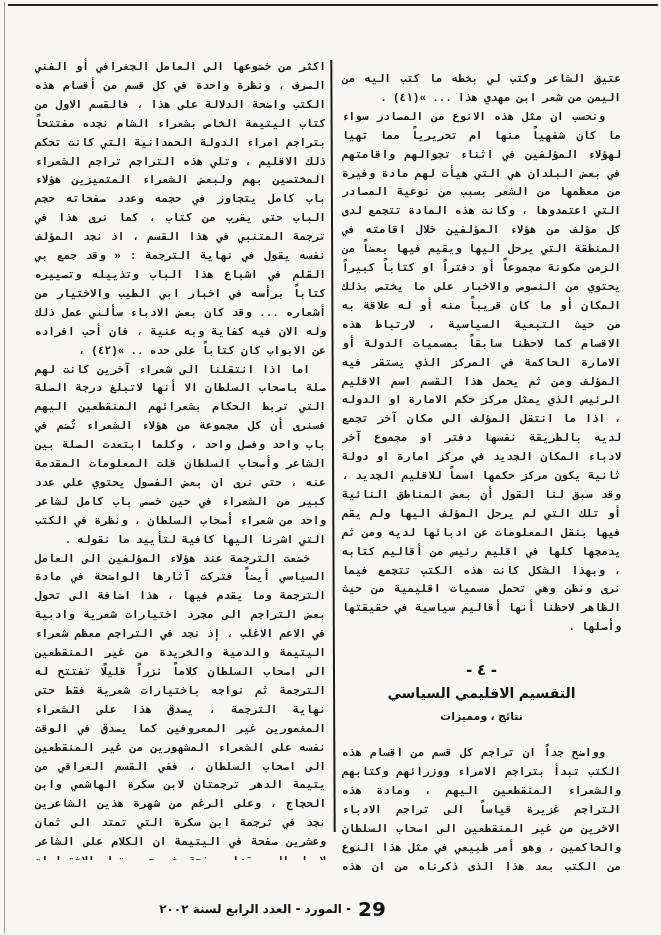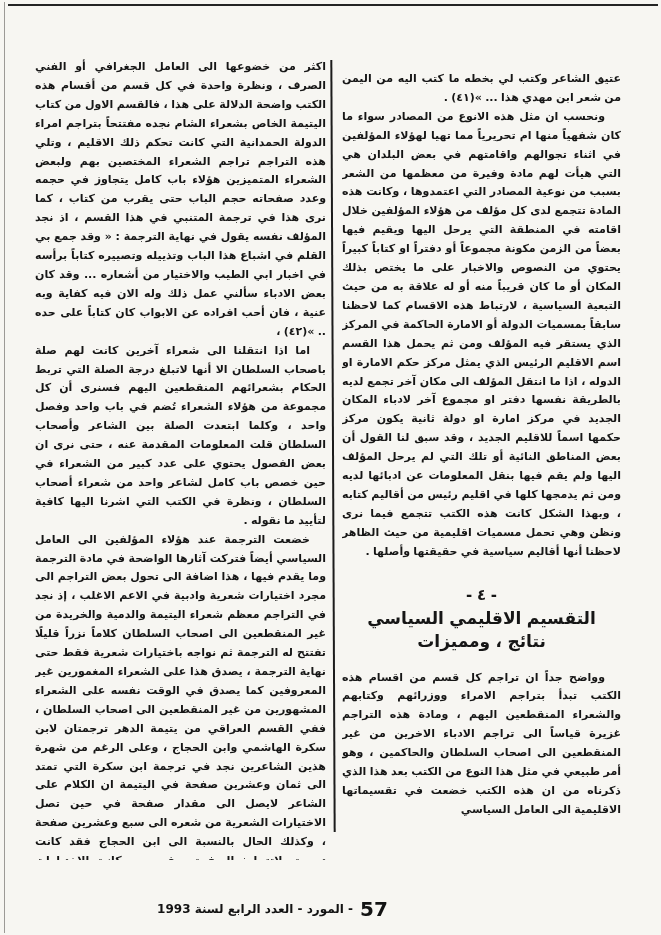--- a/index.html
+++ b/index.html
@@ -12,26 +12,26 @@
   .rule-top { position:absolute; top:4px; left:8px; width:650px; height:2px; background:#242424; }
   .rule-left { position:absolute; top:2px; left:4px; width:1px; height:931px; background:#9c9a96; }
   .rule-divider { position:absolute; top:60px; left:332px; width:2px; height:772px; background:#1c1c1c; transform:rotate(-0.25deg); }
   .col {
     position:absolute; top:58px; direction:rtl; text-align:justify;
     font-size:11px; font-weight:bold; line-height:18.9px; word-spacing:-0.5px;
     max-height:802px; overflow:hidden;
   }
   .col-right { right:40px; width:279px;margin-top:12px; }
   .col-left  { left:35px;  width:291px; }
-  .para { margin:0; text-indent:16px; }
+  .para { margin:0; text-indent:16px;font-family:Liberation Mono, monospace; }
   .para.no-indent { text-indent:0; }
   .heading { text-align:center; text-indent:0; margin:22px 0 16px 0; line-height:23px; }
   .heading .num   { font-size:15px;   display:block; }
-  .heading .title { font-size:17px; display:block; }
-  .heading .sub   { font-size:17px; display:block; }
+  .heading .title { font-size:14px; display:block; }
+  .heading .sub   { font-size:11px; display:block; }
   .footer {
     position:absolute; bottom:16px; left:0; width:545px;
     direction:rtl; display:flex; justify-content:center; align-items:center;
     gap:7px; font-weight:bold; color:#131313;
   }
   .footer .num  { font-size:20px; line-height:20px; }
   .footer .rest { font-size:12px; }
 </style>
 </head>
 <body>
@@ -55,17 +55,17 @@
     <p class="para">وواضح جداً ان تراجم كل قسم من اقسام هذه الكتب تبدأ بتراجم الامراء ووزرائهم وكتابهم والشعراء المنقطعين اليهم ، ومادة هذه التراجم غزيرة قياساً الى تراجم الادباء الاخرين من غير المنقطعين الى اصحاب السلطان والحاكمين ، وهو أمر طبيعي في مثل هذا النوع من الكتب بعد هذا الذي ذكرناه من ان هذه الكتب خضعت في تقسيماتها الاقليمية الى العامل السياسي</p>
   </div>
 
   <div class="col col-left">
     <p class="para no-indent">اكثر من خضوعها الى العامل الجغرافي أو الفني الصرف ، ونظرة واحدة في كل قسم من أقسام هذه الكتب واضحة الدلالة على هذا ، فالقسم الاول من كتاب اليتيمة الخاص بشعراء الشام نجده مفتتحاً بتراجم امراء الدولة الحمدانية التي كانت تحكم ذلك الاقليم ، وتلي هذه التراجم تراجم الشعراء المختصين بهم ولبعض الشعراء المتميزين هؤلاء باب كامل يتجاوز في حجمه وعدد صفحاته حجم الباب حتى يقرب من كتاب ، كما نرى هذا في ترجمة المتنبي في هذا القسم ، اذ نجد المؤلف نفسه يقول في نهاية الترجمة : « وقد جمع بي القلم في اشباع هذا الباب وتذييله وتصييره كتاباً برأسه في اخبار ابي الطيب والاختيار من أشعاره ... وقد كان بعض الادباء سألني عمل ذلك وله الان فيه كفاية وبه عنية ، فان أحب افراده عن الابواب كان كتاباً على حده .. »(٤٢) ،</p>
     <p class="para">اما اذا انتقلنا الى شعراء آخرين كانت لهم صلة باصحاب السلطان الا أنها لاتبلغ درجة الصلة التي تربط الحكام بشعرائهم المنقطعين اليهم فسنرى أن كل مجموعة من هؤلاء الشعراء تُضم في باب واحد وفصل واحد ، وكلما ابتعدت الصلة بين الشاعر وأصحاب السلطان قلت المعلومات المقدمة عنه ، حتى نرى ان بعض الفصول يحتوي على عدد كبير من الشعراء في حين خصص باب كامل لشاعر واحد من شعراء أصحاب السلطان ، ونظرة في الكتب التي اشرنا اليها كافية لتأييد ما نقوله .</p>
     <p class="para">خضعت الترجمة عند هؤلاء المؤلفين الى العامل السياسي أيضاً فتركت آثارها الواضحة في مادة الترجمة وما يقدم فيها ، هذا اضافة الى تحول بعض التراجم الى مجرد اختيارات شعرية وادبية في الاعم الاغلب ، إذ نجد في التراجم معظم شعراء اليتيمة والدمية والخريدة من غير المنقطعين الى اصحاب السلطان كلاماً نزراً قليلًا تفتتح له الترجمة ثم نواجه باختيارات شعرية فقط حتى نهاية الترجمة ، يصدق هذا على الشعراء المغمورين غير المعروفين كما يصدق في الوقت نفسه على الشعراء المشهورين من غير المنقطعين الى اصحاب السلطان ، ففي القسم العراقي من يتيمة الدهر ترجمتان لابن سكرة الهاشمي وابن الحجاج ، وعلى الرغم من شهرة هذين الشاعرين نجد في ترجمة ابن سكرة التي تمتد الى ثمان وعشرين صفحة في اليتيمة ان الكلام على الشاعر لايصل الى مقدار صفحة في حين تصل الاختيارات الشعرية من شعره الى سبع وعشرين صفحة ، وكذلك الحال بالنسبة الى ابن الحجاج فقد كانت ترجمته لاتتجاوز الصفحتين في حين كانت الاختيارات من شعره في اكثر من</p>
   </div>
 
   <div class="footer">
-    <span class="num">57</span>
-    <span class="rest">- المورد - العدد الرابع لسنة 1993</span>
+    <span class="num">29</span>
+    <span class="rest">- المورد - العدد الرابع لسنة ٢٠٠٢</span>
   </div>
 
 </div>
 
 </body></html>

